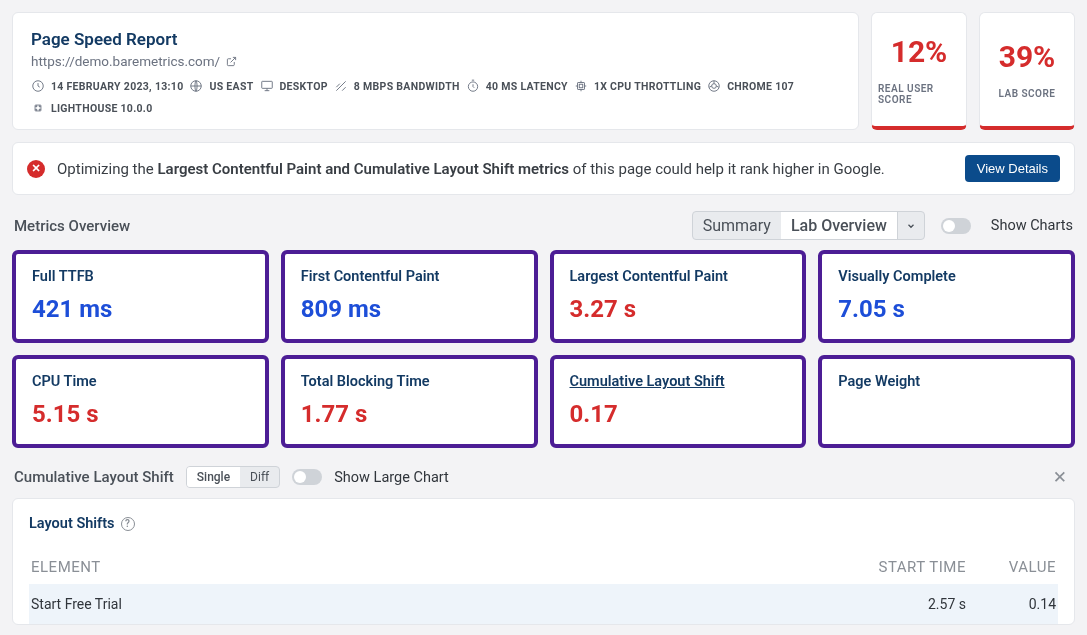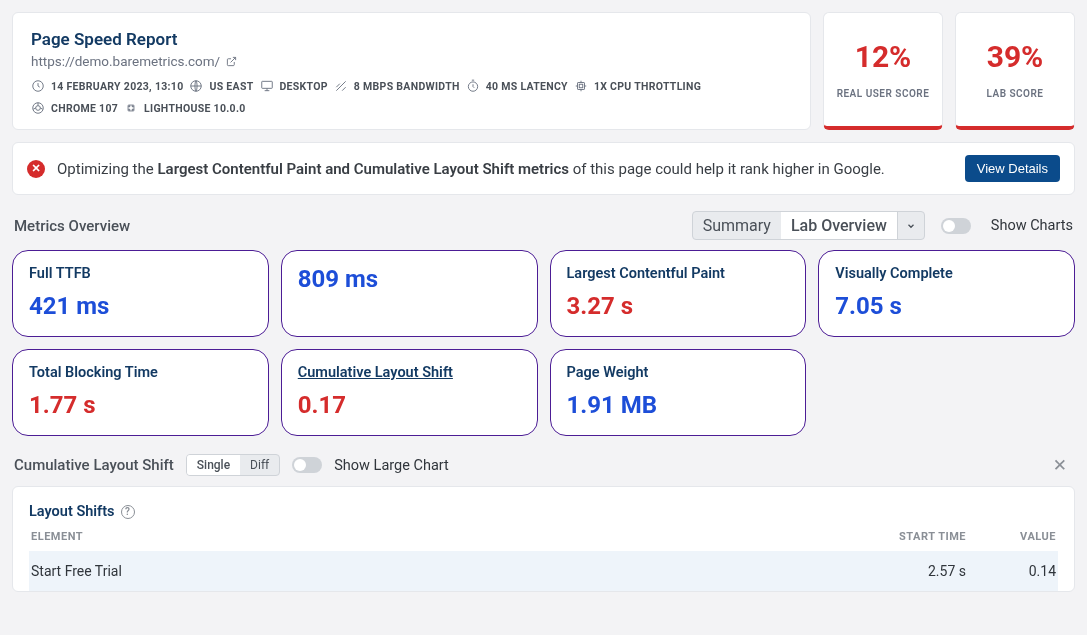--- a/index.html
+++ b/index.html
@@ -17,21 +17,21 @@
   .card {
     background: #fff;
     border: 1px solid #e5e7eb;
     border-radius: 6px;
   }
   .header-card {
     flex: 1;
     padding: 16px 18px 14px 18px;
   }
   .score-card {
-    width: 120px;
+    width: 96px;
     display: flex;
     flex-direction: column;
     align-items: center;
     justify-content: center;
     padding: 14px 6px 12px 6px;
     border-bottom: 4px solid #d52c2c;
   }
   .score-val {
     font-size: 30px;
     font-weight: 700;
@@ -145,22 +145,22 @@
     content: ""; position: absolute; left: 2px; top: 2px; width: 12px; height: 12px; background: #fff; border-radius: 50%;
   }
   .toggle-label { font-size: 14.5px; color: #30353b; }
   .metrics-grid {
     display: grid;
     grid-template-columns: repeat(4, 1fr);
     gap: 12px;
   }
   .metric-card {
     background: #fff;
-    border: 1px solid #4c1d95;
-    border-radius: 16px;
+    border: 4px solid #4c1d95;
+    border-radius: 6px;
     padding: 14px 13px 16px 16px;
   }
   .metric-label {
     font-size: 14.5px;
     font-weight: 600;
     color: #133a63;
     margin-bottom: 10px;
   }
   .metric-label.ul { text-decoration: underline; }
   .metric-value {
@@ -194,26 +194,26 @@
     border-radius: 6px;
     padding: 16px 16px 0 16px;
   }
   .shift-title {
     font-size: 14.5px;
     font-weight: 600;
     color: #133a63;
     display: flex;
     align-items: center;
     gap: 6px;
-    margin-bottom: 4px;
+    margin-bottom: 20px;
   }
   .shift-table { width: 100%; border-collapse: collapse; }
   .shift-table th {
-    font-size: 11px;
-    font-weight: 700;
+    font-size: 15px;
+    font-weight: 400;
     color: #8a8f96;
     letter-spacing: .5px;
     text-align: left;
     padding: 6px 2px 8px 2px;
   }
   .shift-table th.right { text-align: right; }
   .shift-table td {
     font-size: 14px;
     color: #30353b;
     padding: 12px 2px;
@@ -340,41 +340,45 @@
       <div class="toggle-label">Show Charts</div>
     </div>
   </div>
 
   <div class="metrics-grid" id="metrics-grid">
       <div class="metric-card">
         <div class="metric-label">Full TTFB</div>
         <div class="metric-value good">421 ms</div>
       </div>
       <div class="metric-card">
+        <div class="metric-label">First Contentful Paint</div>
         <div class="metric-value good">809 ms</div>
       </div>
       <div class="metric-card">
         <div class="metric-label">Largest Contentful Paint</div>
         <div class="metric-value bad">3.27 s</div>
       </div>
       <div class="metric-card">
         <div class="metric-label">Visually Complete</div>
         <div class="metric-value good">7.05 s</div>
       </div>
       <div class="metric-card">
+        <div class="metric-label">CPU Time</div>
+        <div class="metric-value bad">5.15 s</div>
+      </div>
+      <div class="metric-card">
         <div class="metric-label">Total Blocking Time</div>
         <div class="metric-value bad">1.77 s</div>
       </div>
       <div class="metric-card">
         <div class="metric-label ul">Cumulative Layout Shift</div>
         <div class="metric-value bad">0.17</div>
       </div>
       <div class="metric-card">
         <div class="metric-label">Page Weight</div>
-        <div class="metric-value good">1.91 MB</div>
       </div>
     </div>
 
   <div class="cls-header">
     <div class="cls-title">Cumulative Layout Shift</div>
     <div class="seg2">
       <div class="opt active">Single</div>
       <div class="opt">Diff</div>
     </div>
     <div class="toggle"></div>

